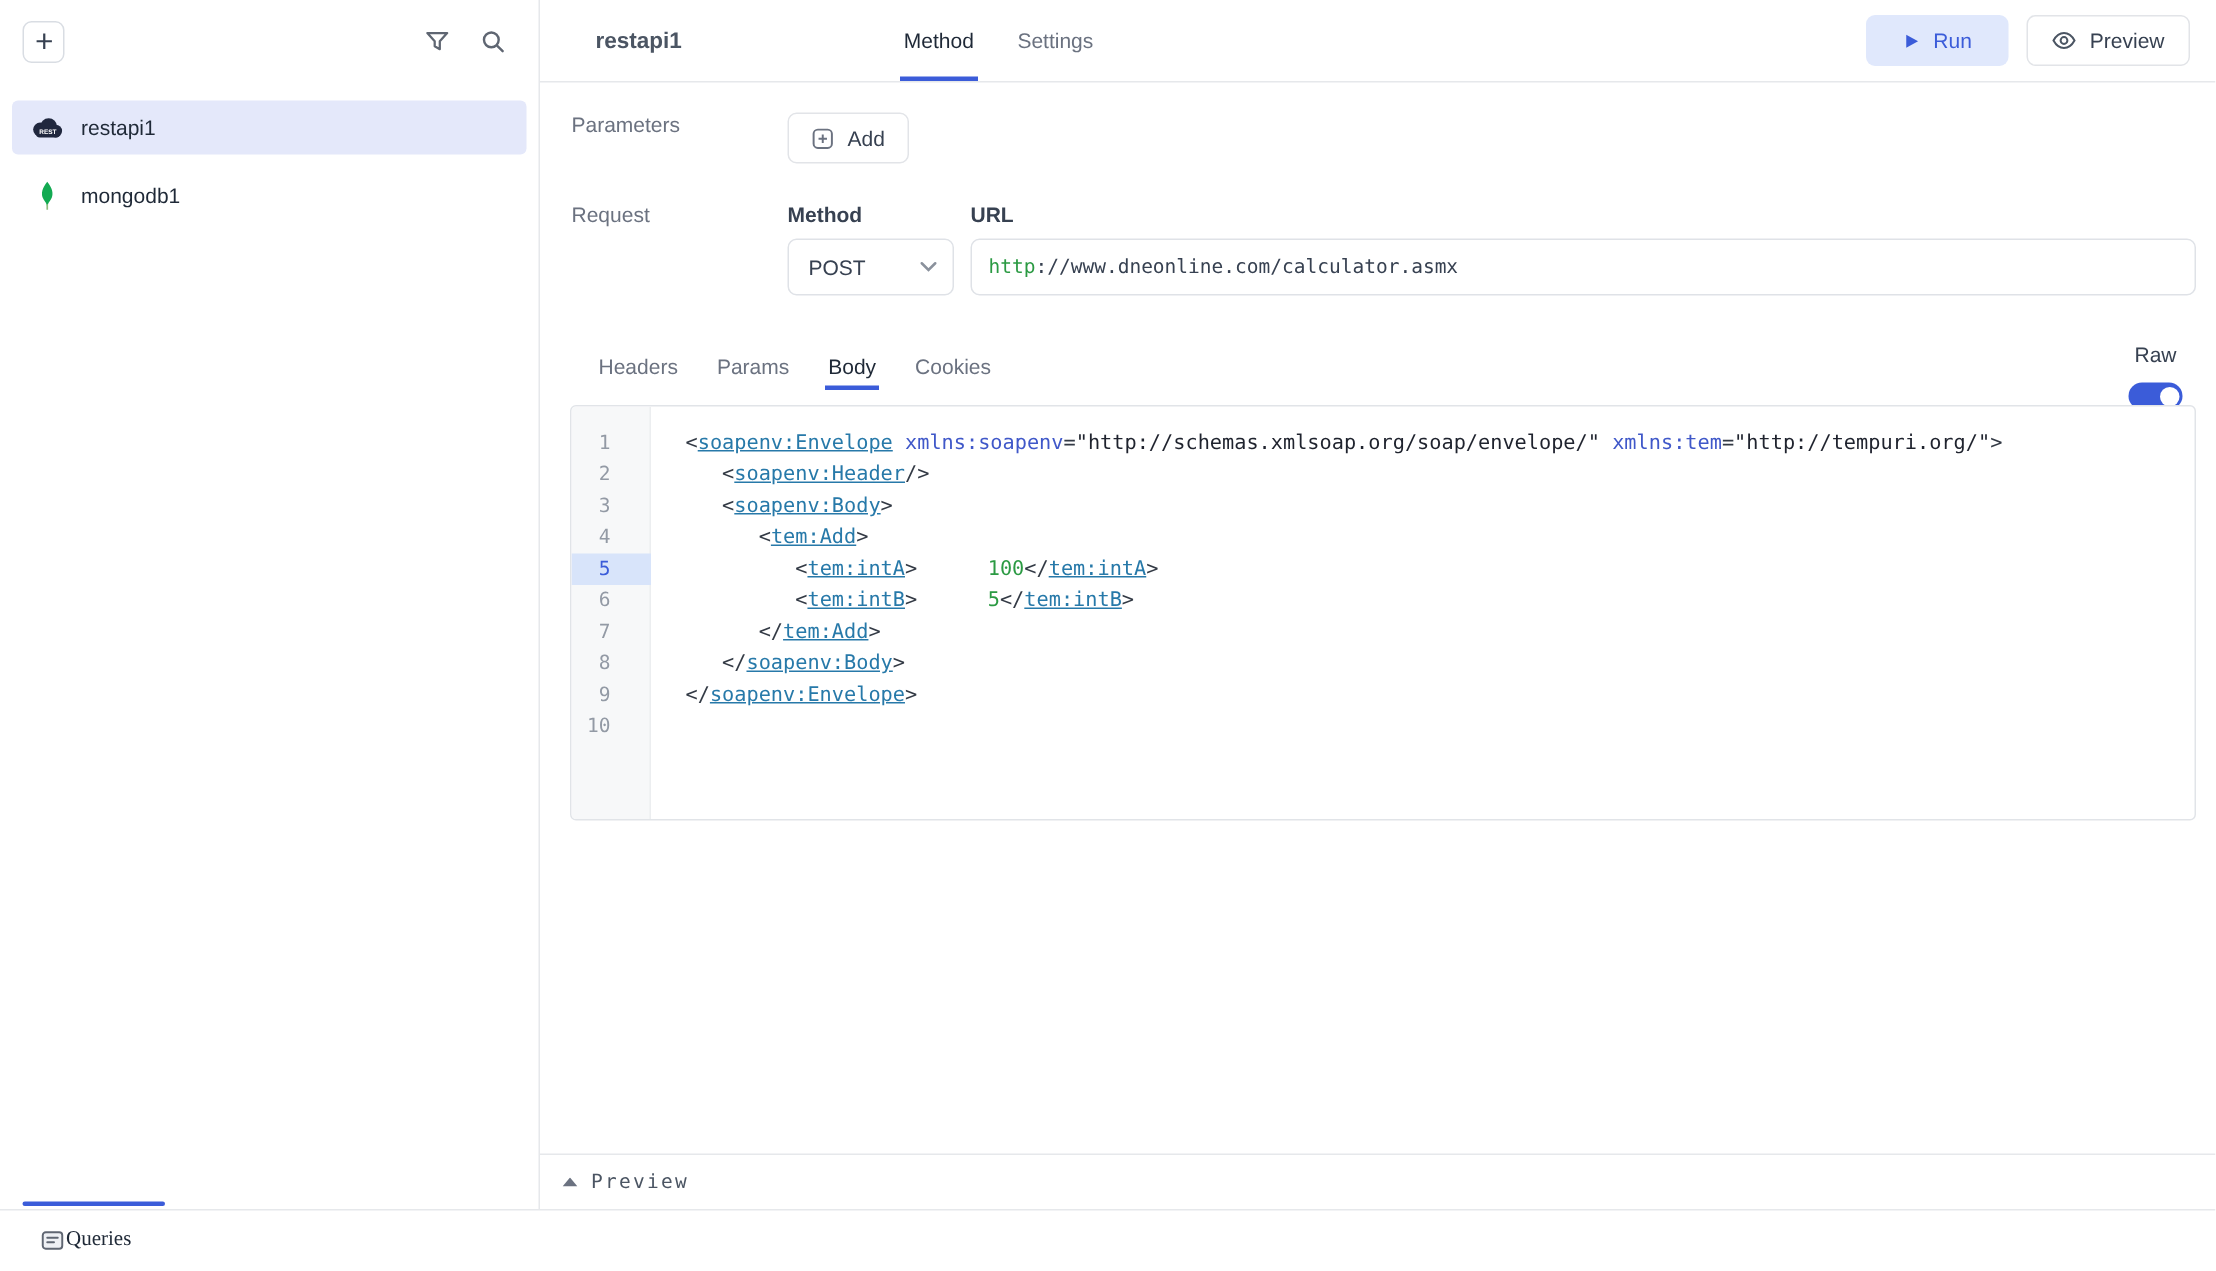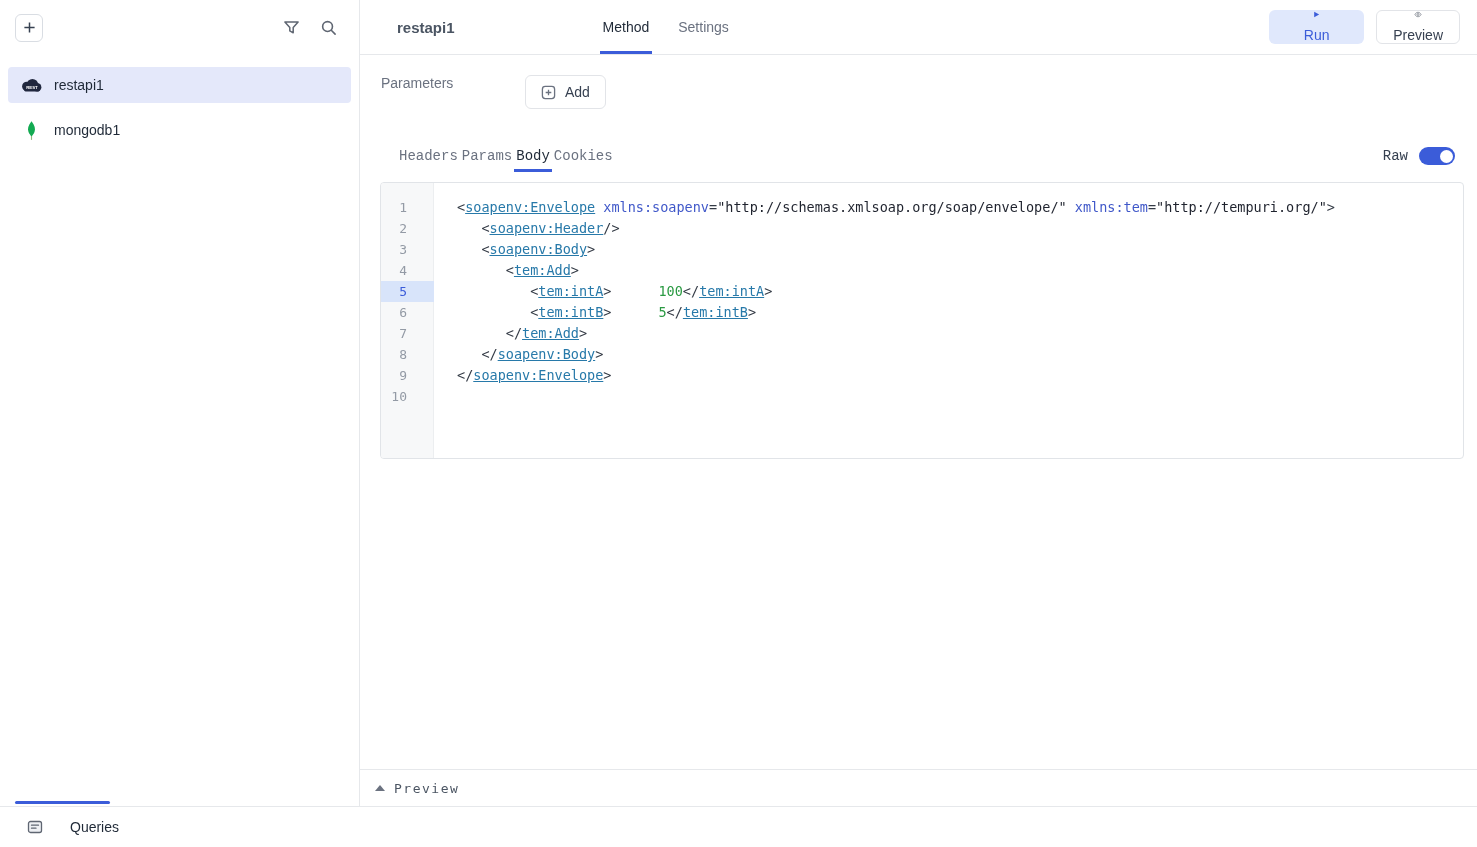--- a/index.html
+++ b/index.html
@@ -24,41 +24,41 @@
   .entity-icon { width:23px; display:flex; align-items:center; justify-content:center; flex:none; }
 
   
   .main { flex:1; display:flex; flex-direction:column; min-width:0; }
   .main-header { height:55px; flex:none; display:flex; align-items:center; padding:0 17px 0 37px; border-bottom:1px solid #e6e8eb; }
   .page-title { font-size:15px; font-weight:600; color:#4b5563; }
   .header-tabs { margin-left:145px; display:flex; gap:23px; height:100%; }
   .header-tab { display:flex; align-items:center; font-size:14px; color:#6b7280; padding:0 3px; border-bottom:3px solid transparent; padding-top:3px; cursor:pointer; }
   .header-tab.active { color:#1f2937; font-weight:500; border-bottom-color:var(--accent, #3b5cd9); }
   .header-actions { margin-left:auto; display:flex; align-items:center; gap:12px; }
-  .btn { height:34px; border-radius:6px; display:flex; align-items:center; justify-content:center; gap:9px; font-size:14px; font-weight:500; cursor:pointer; border:none; font-family:"Liberation Sans", sans-serif;flex-direction:column; }
+  .btn { height:34px; border-radius:6px; display:flex; align-items:center; justify-content:center; gap:9px; font-size:14px; font-weight:500; cursor:pointer; border:none; font-family:"Liberation Sans", sans-serif; }
   .btn-run { width:95px; background:var(--run-bg, #e0e8fc); color:var(--accent, #3b5cd9); }
   .btn-preview { padding:0 16px; background:#fff; border:1px solid #e2e4e8; color:#374151; }
 
   
   .content { flex:1; min-height:0; padding:0 13px 0 20px; overflow:hidden; }
   .row-params { margin-top:20px; display:flex; align-items:flex-start; }
   .label-col { width:145px; flex:none; font-size:14px; color:#6b7280; padding-left:1px; }
   .btn-add { height:34px; padding:0 15px; border:1px solid #e2e4e8; border-radius:6px; background:#fff; display:flex; align-items:center; gap:9px; font-size:14px; font-weight:500; color:#374151; cursor:pointer; }
   .row-request { margin-top:26px; display:flex; align-items:flex-start; }
   .field-label { font-size:14px; font-weight:600; color:#374151; margin-bottom:8px; }
   .method-group { width:111px; flex:none; margin-right:11px; }
   .select { height:38px; border:1px solid #dfe2e7; border-radius:6px; background:#fff; display:flex; align-items:center; justify-content:space-between; padding:0 10px 0 13px; font-size:14px; color:#374151; cursor:pointer; }
   .url-group { flex:1; min-width:0; }
   .url-input { height:38px; border:1px solid #dfe2e7; border-radius:6px; background:#fff; display:flex; align-items:center; padding:0 11px; font-family:"DejaVu Sans Mono","Liberation Mono",monospace; font-size:13px; color:#374151; cursor:text; }
   .url-scheme { color:var(--number, #2b9a43); }
 
-  .body-tabs-row { margin-top:31px; height:32px; display:flex; align-items:center; padding-left:17px;font-family:Liberation Mono, monospace; }
+  .body-tabs-row { margin-top:31px; height:32px; display:flex; align-items:flex-start; gap:22px; padding-left:17px; }
   .body-tab { font-size:14px; color:#6b7280; height:100%; display:flex; align-items:center; border-bottom:3px solid transparent; padding:3px 2px 0 2px; cursor:pointer; }
   .body-tab.active { color:#1f2937; font-weight:500; border-bottom-color:var(--accent, #3b5cd9); }
-  .raw-wrap { margin-left:auto; display:flex; align-items:center; gap:11px; padding-right:9px; }
+  .raw-wrap { margin-left:auto; display:flex; align-items:center; gap:11px; padding-right:9px;flex-direction:column; }
   .raw-label { font-size:14px; color:#374151; }
   .toggle { width:36px; height:18px; border-radius:9px; background:var(--accent, #3b5cd9); position:relative; cursor:pointer; flex:none; }
   .toggle-knob { position:absolute; right:2.5px; top:2.5px; width:13px; height:13px; background:#fff; border-radius:50%; }
 
   
   .editor { margin-top:10px; height:277px; border:1px solid #e1e4e8; border-radius:4px; position:relative; overflow:hidden; background:#fff;
             font-family:"DejaVu Sans Mono","Liberation Mono",monospace; font-size:13.5px; cursor:text; }
   .gutter-bg { position:absolute; left:0; top:0; bottom:0; width:53px; background:#f7f8f9; border-right:1px solid #eceef0; }
   .code-lines { position:relative; padding-top:14px; }
   .code-line { display:flex; height:21px; line-height:21px; white-space:pre; }
@@ -73,21 +73,21 @@
   .tok-w { color:#333a45; }
 
   
   .response-bar { height:37px; flex:none; border-top:1px solid #e6e8eb; display:flex; align-items:center; gap:9px; padding-left:15px;
                   font-family:"DejaVu Sans Mono","Liberation Mono",monospace; font-size:13px; letter-spacing:1.5px; color:#4b5563; cursor:pointer; }
 
   
   .bottom-bar { height:41px; flex:none; border-top:1px solid #e6e8eb; position:relative; display:flex; align-items:center; gap:9px; padding-left:27px; background:#fff; }
   .queries-indicator { position:absolute; left:15px; top:-6px; width:95px; height:3px; border-radius:2px; background:var(--accent, #3b5cd9); }
   .queries-label { font-size:14px; color:#1f2937; }
-  .bottom-tab { display:flex; align-items:flex-start; gap:27px; cursor:pointer; }
+  .bottom-tab { display:flex; align-items:flex-start; gap:1px; cursor:pointer;font-family:Liberation Serif, serif; }
 </style>
 </head>
 <body>
 
 <div class="app">
   <div class="main-wrap">
 
     <div class="sidebar">
       <div class="sidebar-header">
         <div class="icon-btn">
@@ -164,20 +164,39 @@
           <div class="label-col">Parameters</div>
           <button class="btn-add">
             <svg viewBox="0 0 16 16" width="15" height="15" fill="none" stroke="#6b7280" stroke-width="1.4">
                 <rect x="1.5" y="1.5" width="13" height="13" rx="3"></rect>
                 <path d="M8 5 V11 M5 8 H11"></path>
               </svg>
             <span>Add</span>
           </button>
         </div>
 
+        <div class="row-request">
+          <div class="label-col">Request</div>
+          <div class="method-group">
+            <div class="field-label">Method</div>
+            <div class="select">
+              <span>POST</span>
+              <svg viewBox="0 0 12 8" width="12" height="8" fill="none" stroke="#8a919c" stroke-width="1.7" stroke-linecap="round">
+                  <path d="M1.5 1.5 L6 6 L10.5 1.5"></path>
+                </svg>
+            </div>
+          </div>
+          <div class="url-group">
+            <div class="field-label">URL</div>
+            <div class="url-input">
+                <span class="url-scheme">http</span>
+                <span>://www.dneonline.com/calculator.asmx</span>
+              </div>
+          </div>
+        </div>
 
         <div class="body-tabs-row">
           <div class="body-tab">
               <span>Headers</span>
             </div>
           <div class="body-tab">
               <span>Params</span>
             </div>
           <div class="body-tab active">
               <span>Body</span>

